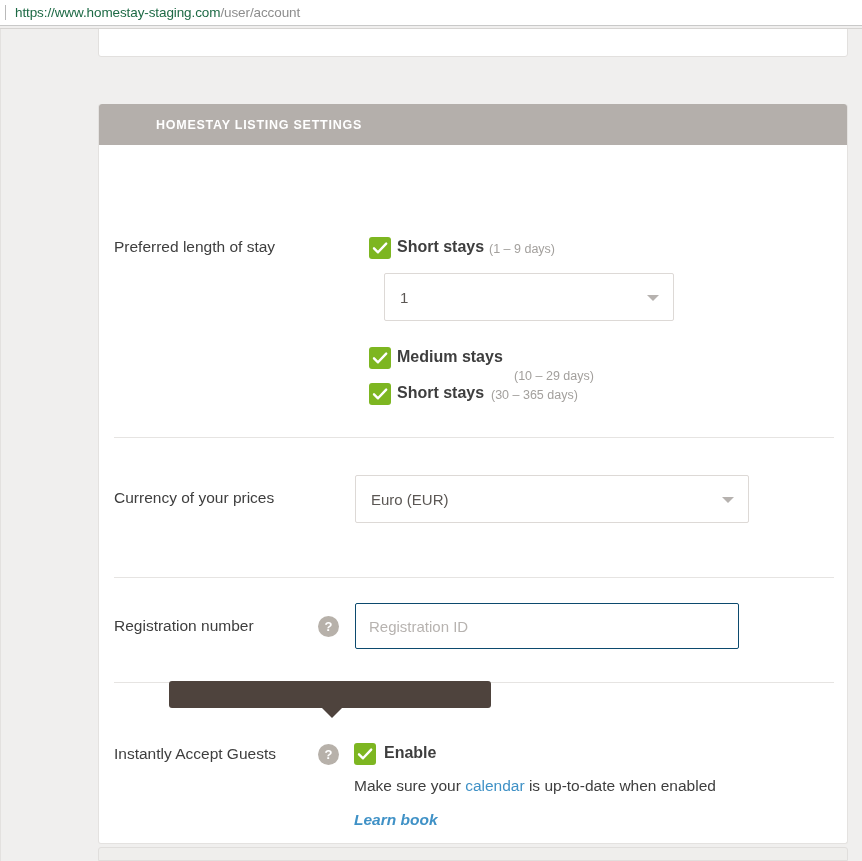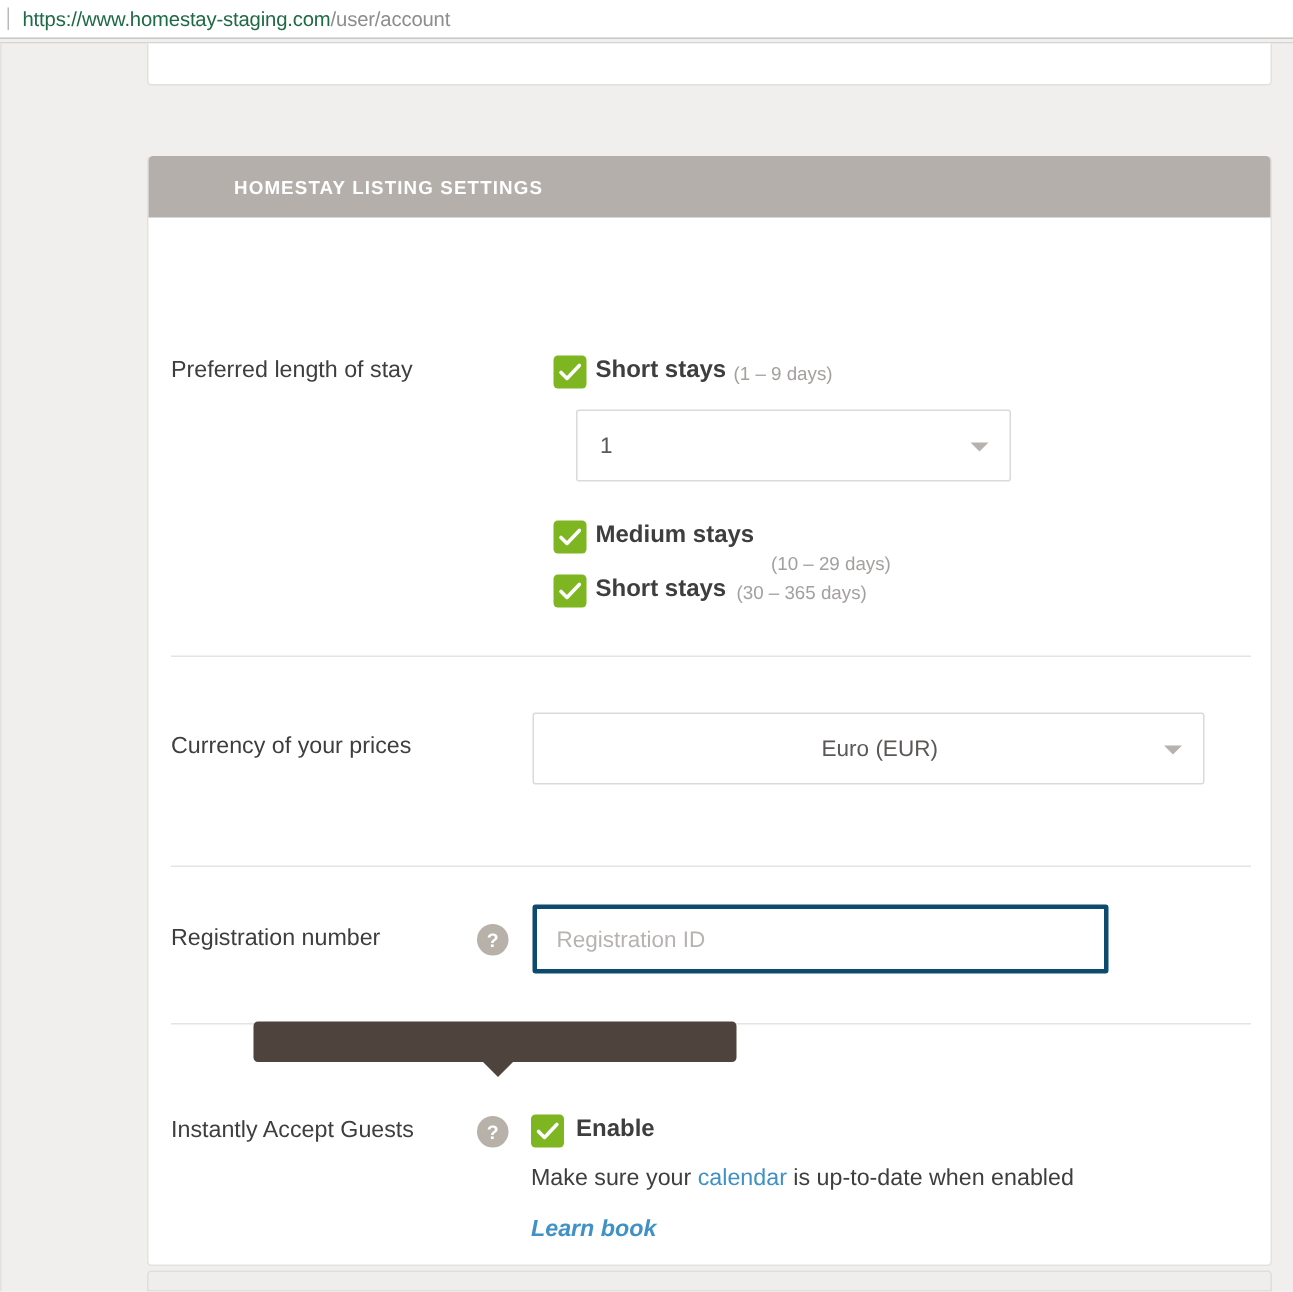--- a/index.html
+++ b/index.html
@@ -161,21 +161,21 @@
     width: 0; height: 0;
     border-left: 6px solid transparent;
     border-right: 6px solid transparent;
     border-top: 6px solid #b6b2af;
   }
 
   
   .textinput {
     position: absolute;
     background: #ffffff;
-    border: 3px solid #0c4a6e;
+    border: 1px solid #0c4a6e;
     border-radius: 2px;
     color: #3e3e3e;
     font-size: 15px;
     font-family: "Liberation Sans", sans-serif;
     padding-left: 13px;
     outline: none;
   }
   .textinput::placeholder { color: #b7b3b0; }
 
   
@@ -299,21 +299,21 @@
           <path d="M5 11.3 L9 15.3 L17.2 6.6" stroke="#ffffff" stroke-width="2.4" fill="none" stroke-linecap="round" stroke-linejoin="round"></path>
         </svg>
       </div>
       <div class="cb-label" style="left:298px; top:239px;">Short stays</div>
       <div class="cb-hint" style="left:392px; top:243px;">(30 – 365 days)</div>
 
       <div class="divider" style="top:292px;"></div>
 
       <div class="field-label" style="left:15px; top:344px;">Currency of your prices</div>
 
-      <div class="select" style="left:256px; top:330px; width:448px; height:48px;justify-content:center;">
+      <div class="select" style="left:256px; top:330px; width:394px; height:48px;">
         <span class="select-value">Euro (EUR)</span>
         <span class="select-arrow"></span>
       </div>
 
       <div class="divider" style="top:432px;"></div>
 
       <div class="field-label" style="left:15px; top:472px;">Registration number</div>
 
       <div class="help-icon" style="left:219px; top:471px;">?</div>
 

